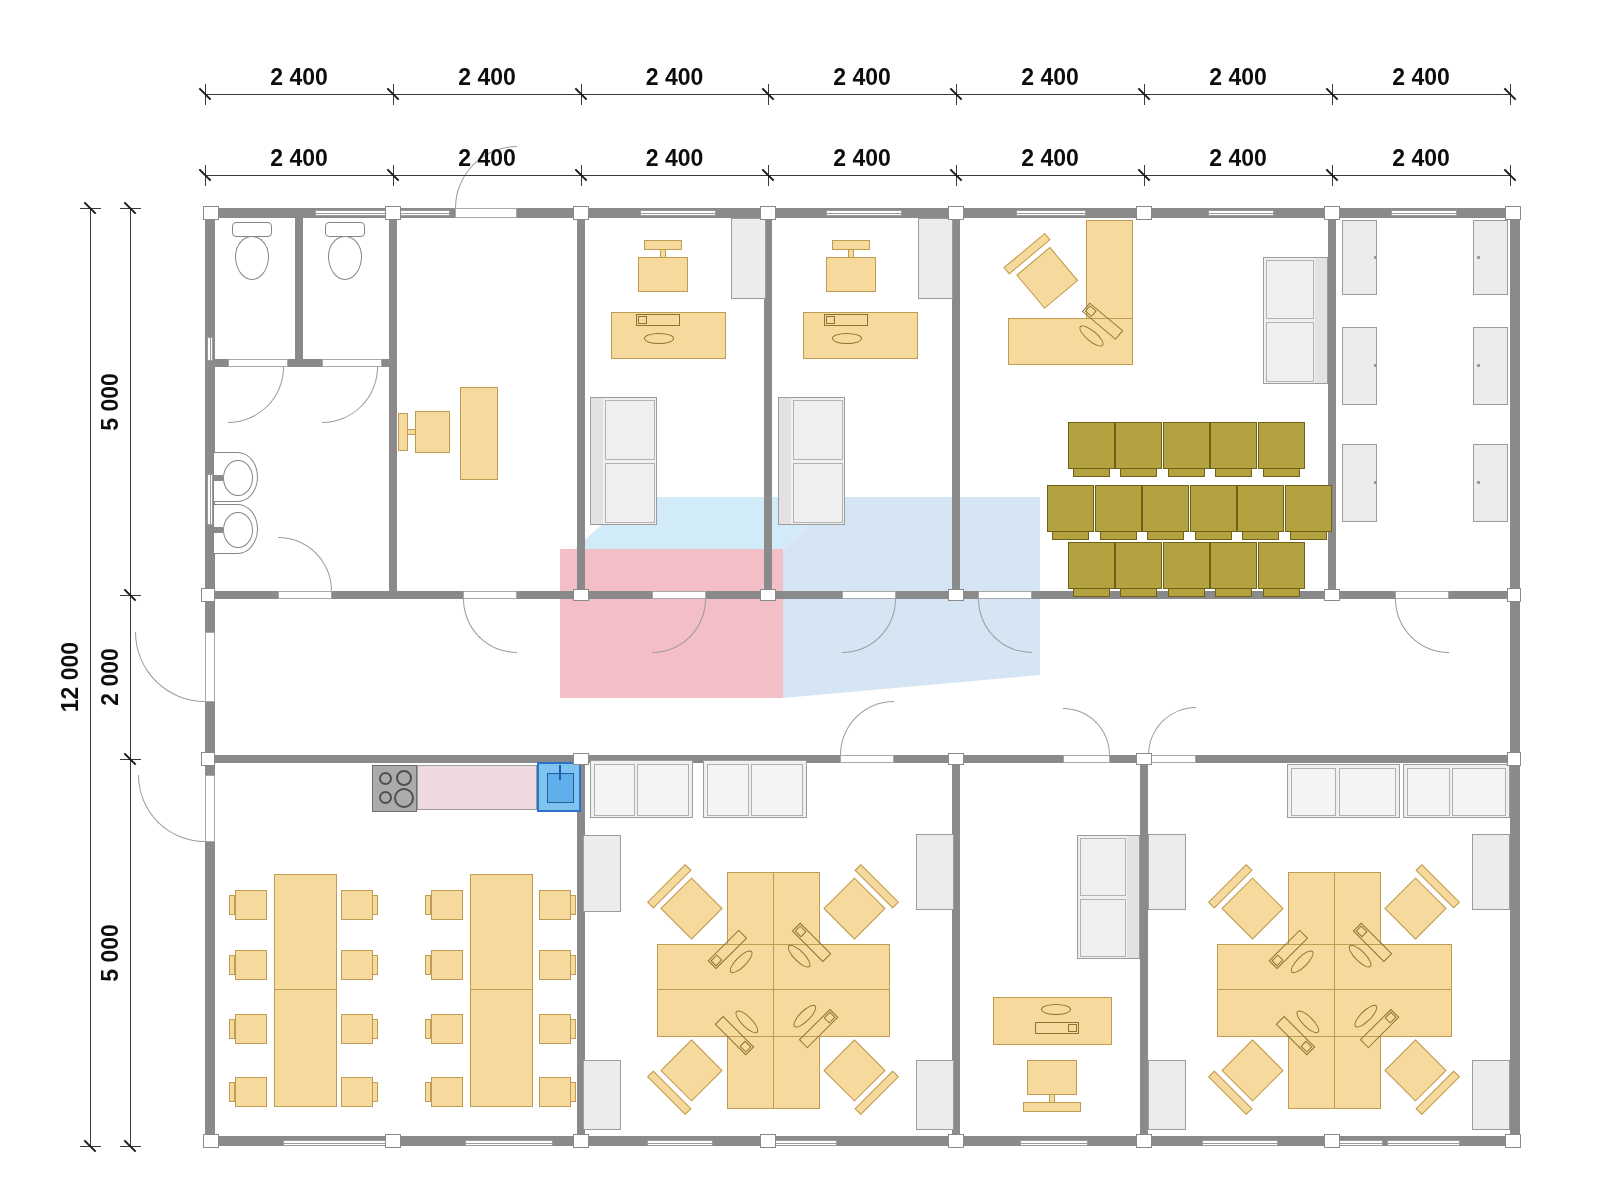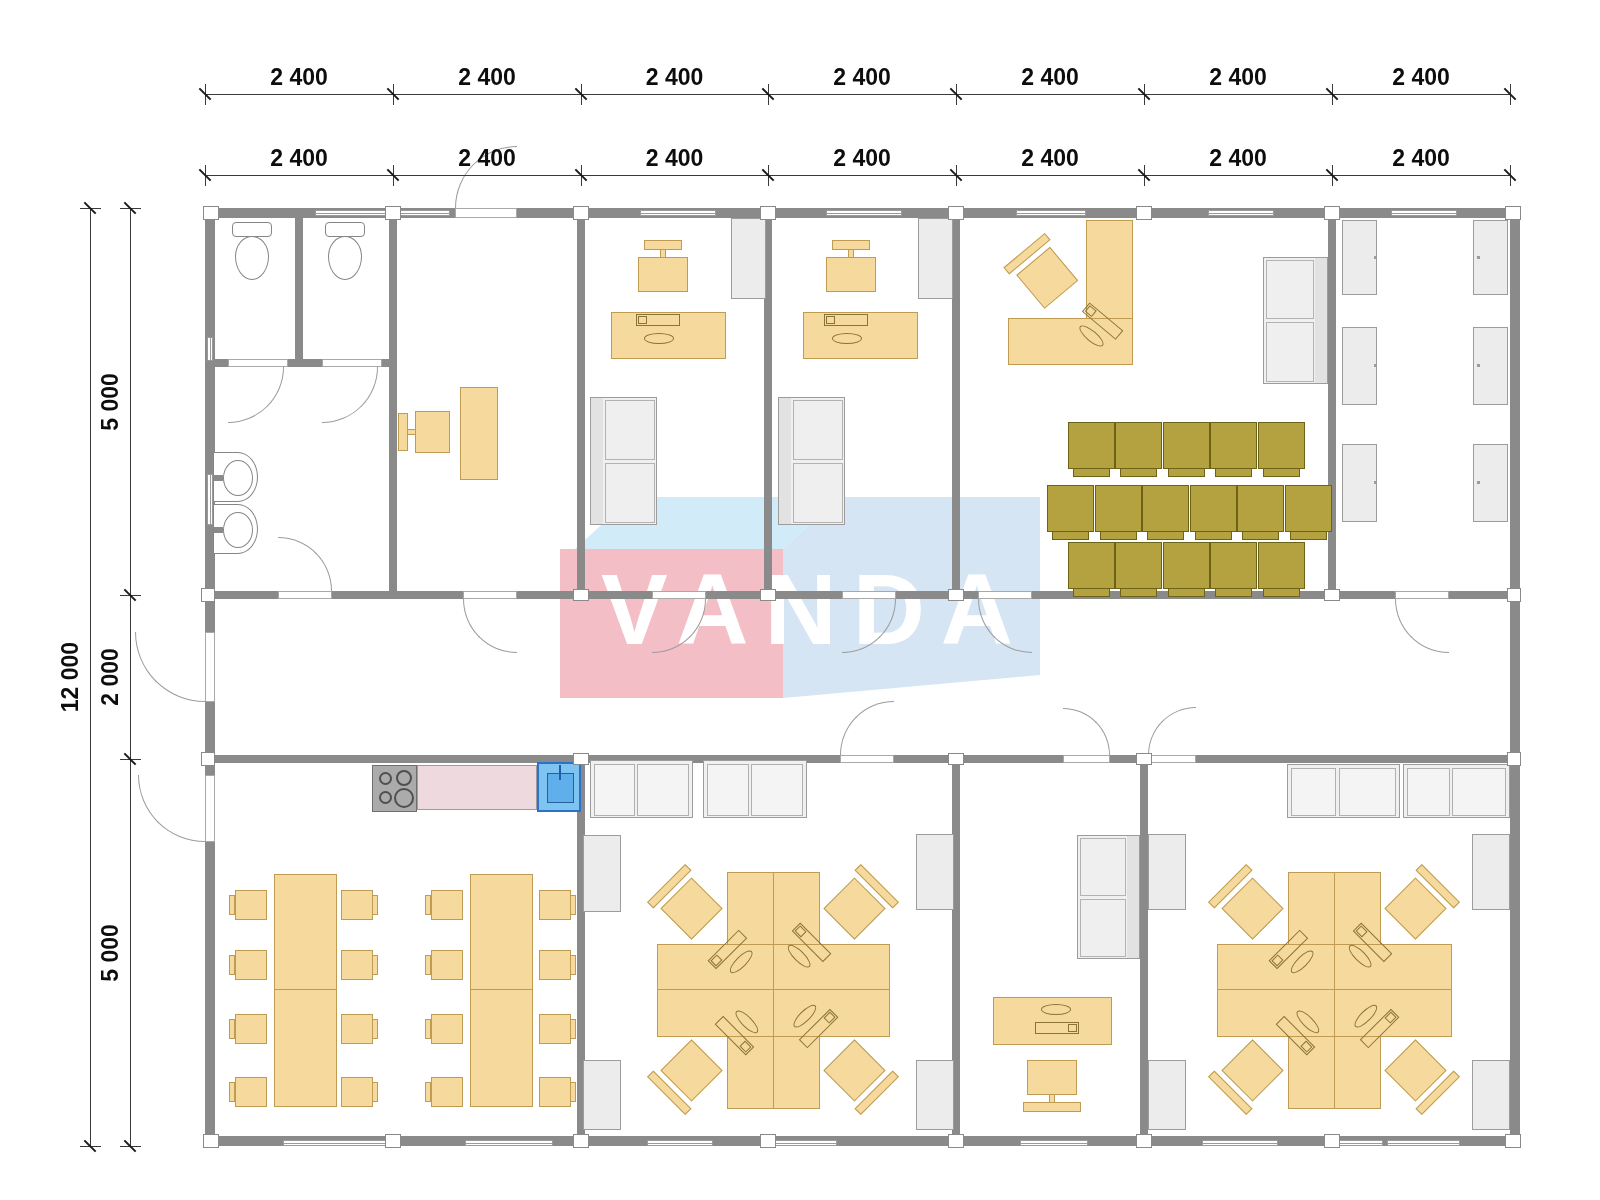--- a/index.html
+++ b/index.html
@@ -56,21 +56,20 @@
 </head>
 <body>
 
 <div id="stage">
   <div id="wm">
     <svg width="1600" height="1200" viewBox="0 0 1600 1200">
       <polygon id="wm-top" points="575,549 783,549 840,497 632,497" fill-opacity="0.95" fill="#cfeaf8"></polygon>
       <polygon id="wm-front" points="560,549 783,549 783,698 560,698" fill-opacity="0.93" fill="#f2b9c1"></polygon>
       <polygon id="wm-side" points="783,549 840,497 1040,497 1040,675 783,698" fill-opacity="0.93" fill="#d3e3f2"></polygon>
     </svg>
-    <div id="wm-text" style="color: rgb(255, 255, 255);">VANDA</div>
   </div>
   <div id="els">
       <div class="wall" style="position: absolute; left: 205px; top: 196px; width: 1315px; height: 10px;"></div>
       <div class="wall" style="position: absolute; left: 205px; top: 1124px; width: 1315px; height: 10px;"></div>
       <div class="wall" style="position: absolute; left: 205px; top: 196px; width: 10px; height: 938px;"></div>
       <div class="wall" style="position: absolute; left: 1510px; top: 196px; width: 10px; height: 938px;"></div>
       <div class="wall" style="position: absolute; left: 205px; top: 579px; width: 1305px; height: 8px;"></div>
       <div class="wall" style="position: absolute; left: 205px; top: 743px; width: 1305px; height: 8px;"></div>
       <div class="wall" style="position: absolute; left: 389px; top: 206px; width: 8px; height: 373px;"></div>
       <div class="wall" style="position: absolute; left: 577px; top: 206px; width: 8px; height: 373px;"></div>

